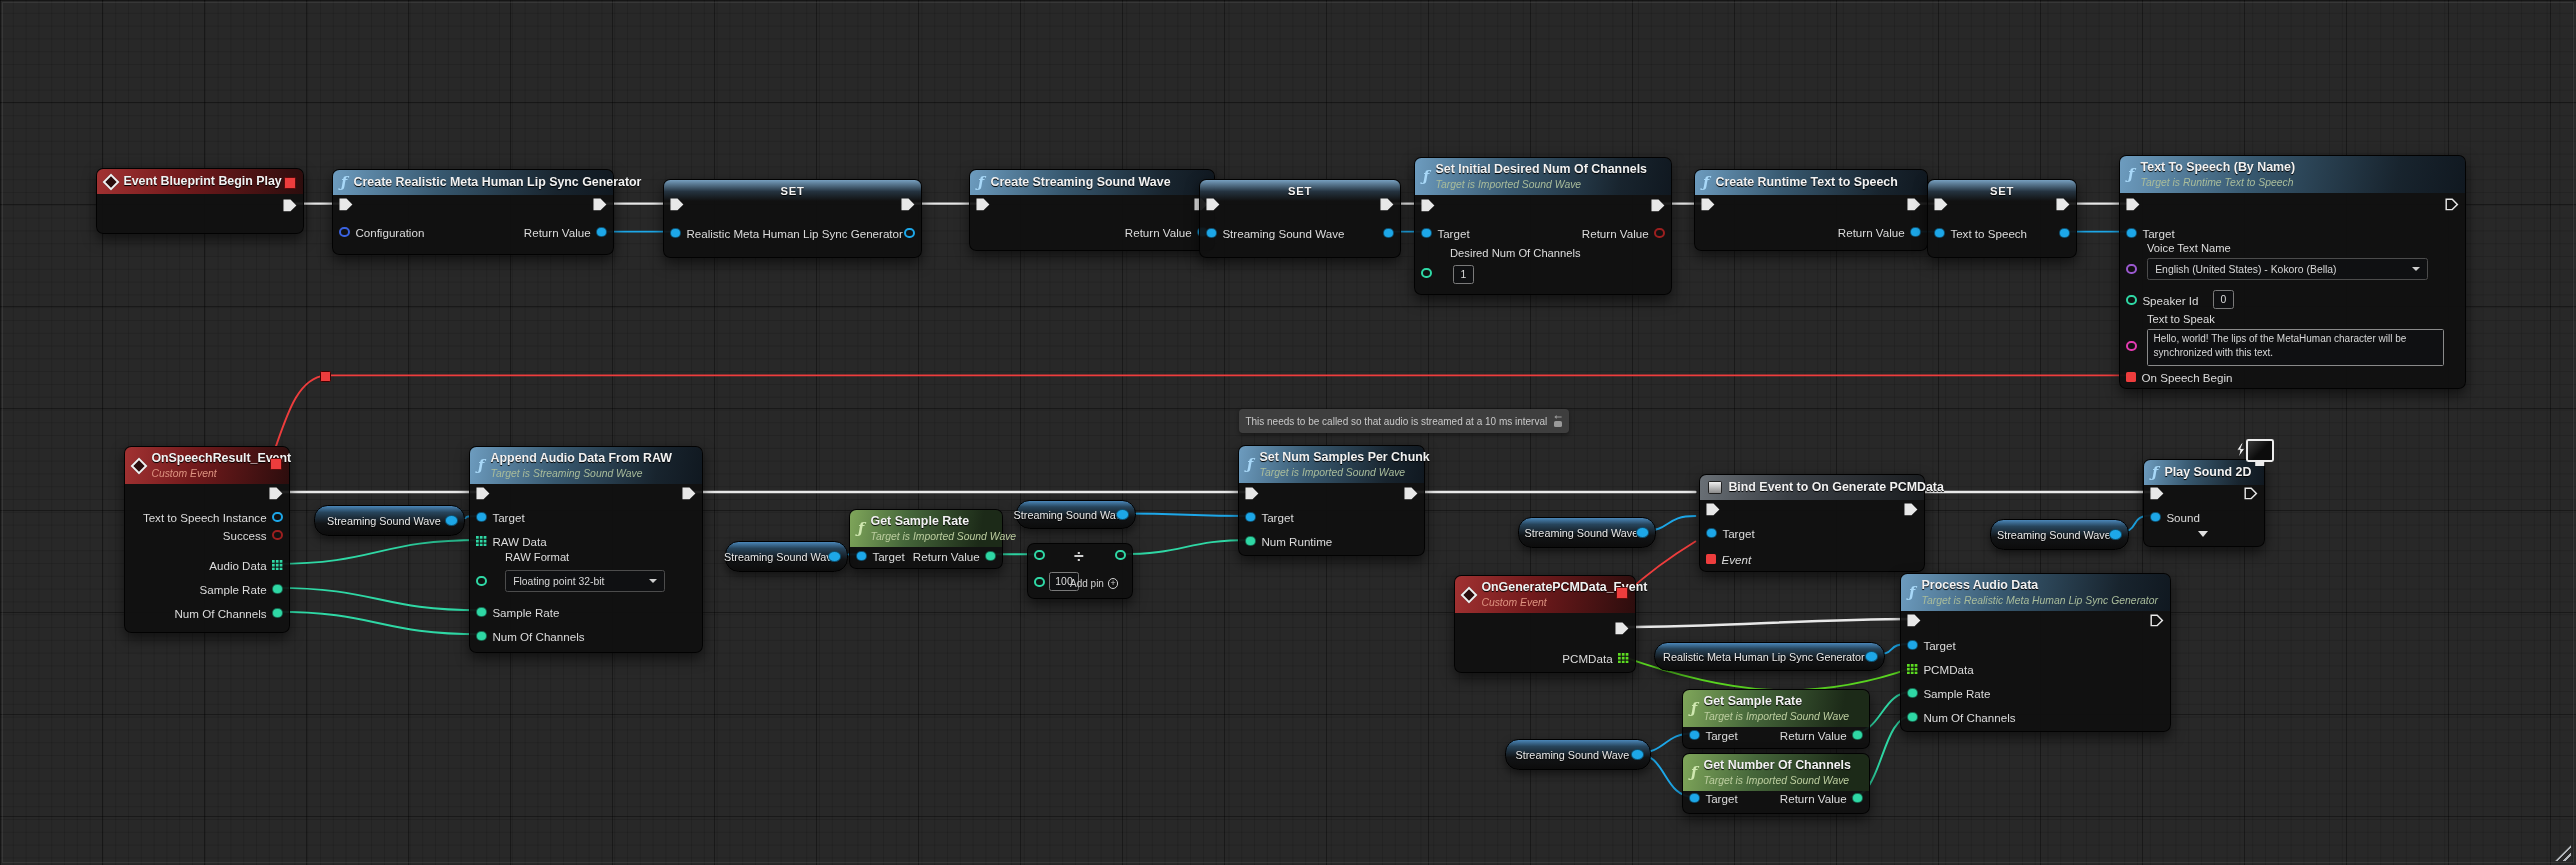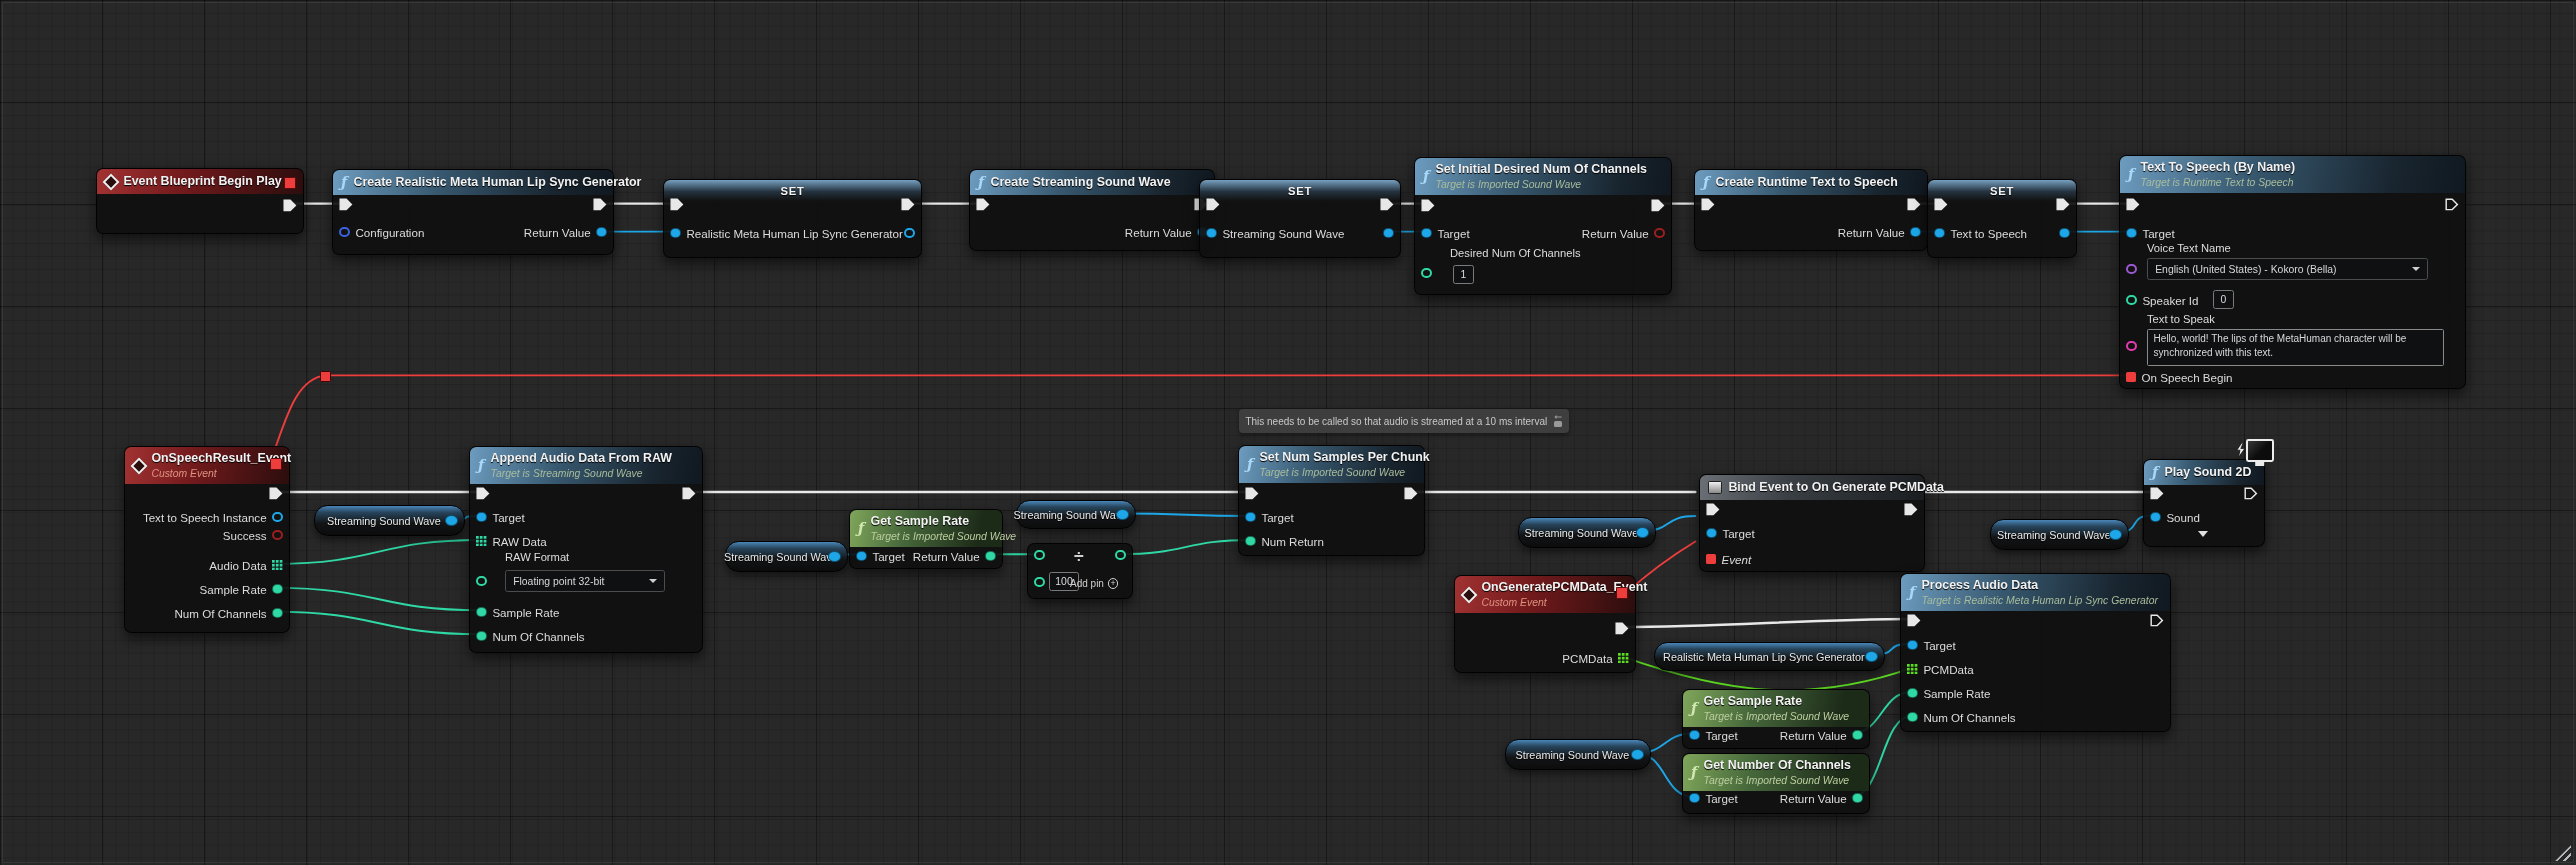--- a/index.html
+++ b/index.html
@@ -473,21 +473,21 @@
           </svg></span>
         <span class="pin-exec" style="top: 41px; left: auto; right: 6.4px;"><svg width="13.6" height="12.8" viewBox="0 0 17 16">
             <path d="M1.5 1.5 h7.5 l6.5 6.5 -6.5 6.5 h-7.5 z" fill="#e8e8e8" stroke="#e8e8e8" stroke-width="1.8"></path>
           </svg></span>
         <div class="prow left" style="top: 63px;">
           <span class="pc" style="background: rgb(29, 167, 232); border: 0.8px solid rgba(0, 0, 0, 0.5);"></span>
           <span class="plabel">Target</span>
         </div>
         <div class="prow left" style="top: 87px;">
           <span class="pc" style="background: rgb(47, 216, 165); border: 0.8px solid rgba(0, 0, 0, 0.5);"></span>
-          <span class="plabel">Num Return</span>
+          <span class="plabel">Num Runtime</span>
         </div>
       </div>
       <div class="pill" style="left: 1518px; top: 517px; width: 136px; height: 29px;">
         <span>Streaming Sound Wave</span>
         <span class="pc" style="background: rgb(29, 167, 232); border: 0.8px solid rgba(0, 0, 0, 0.5);"></span>
       </div>
       <div class="node" style="left: 1683px; top: 474px; width: 224px; height: 96px; margin-left: 16px;">
         <div class="hdr hdr-bind">
           <span class="bind-ic"></span>
           <span class="hdr-col">

